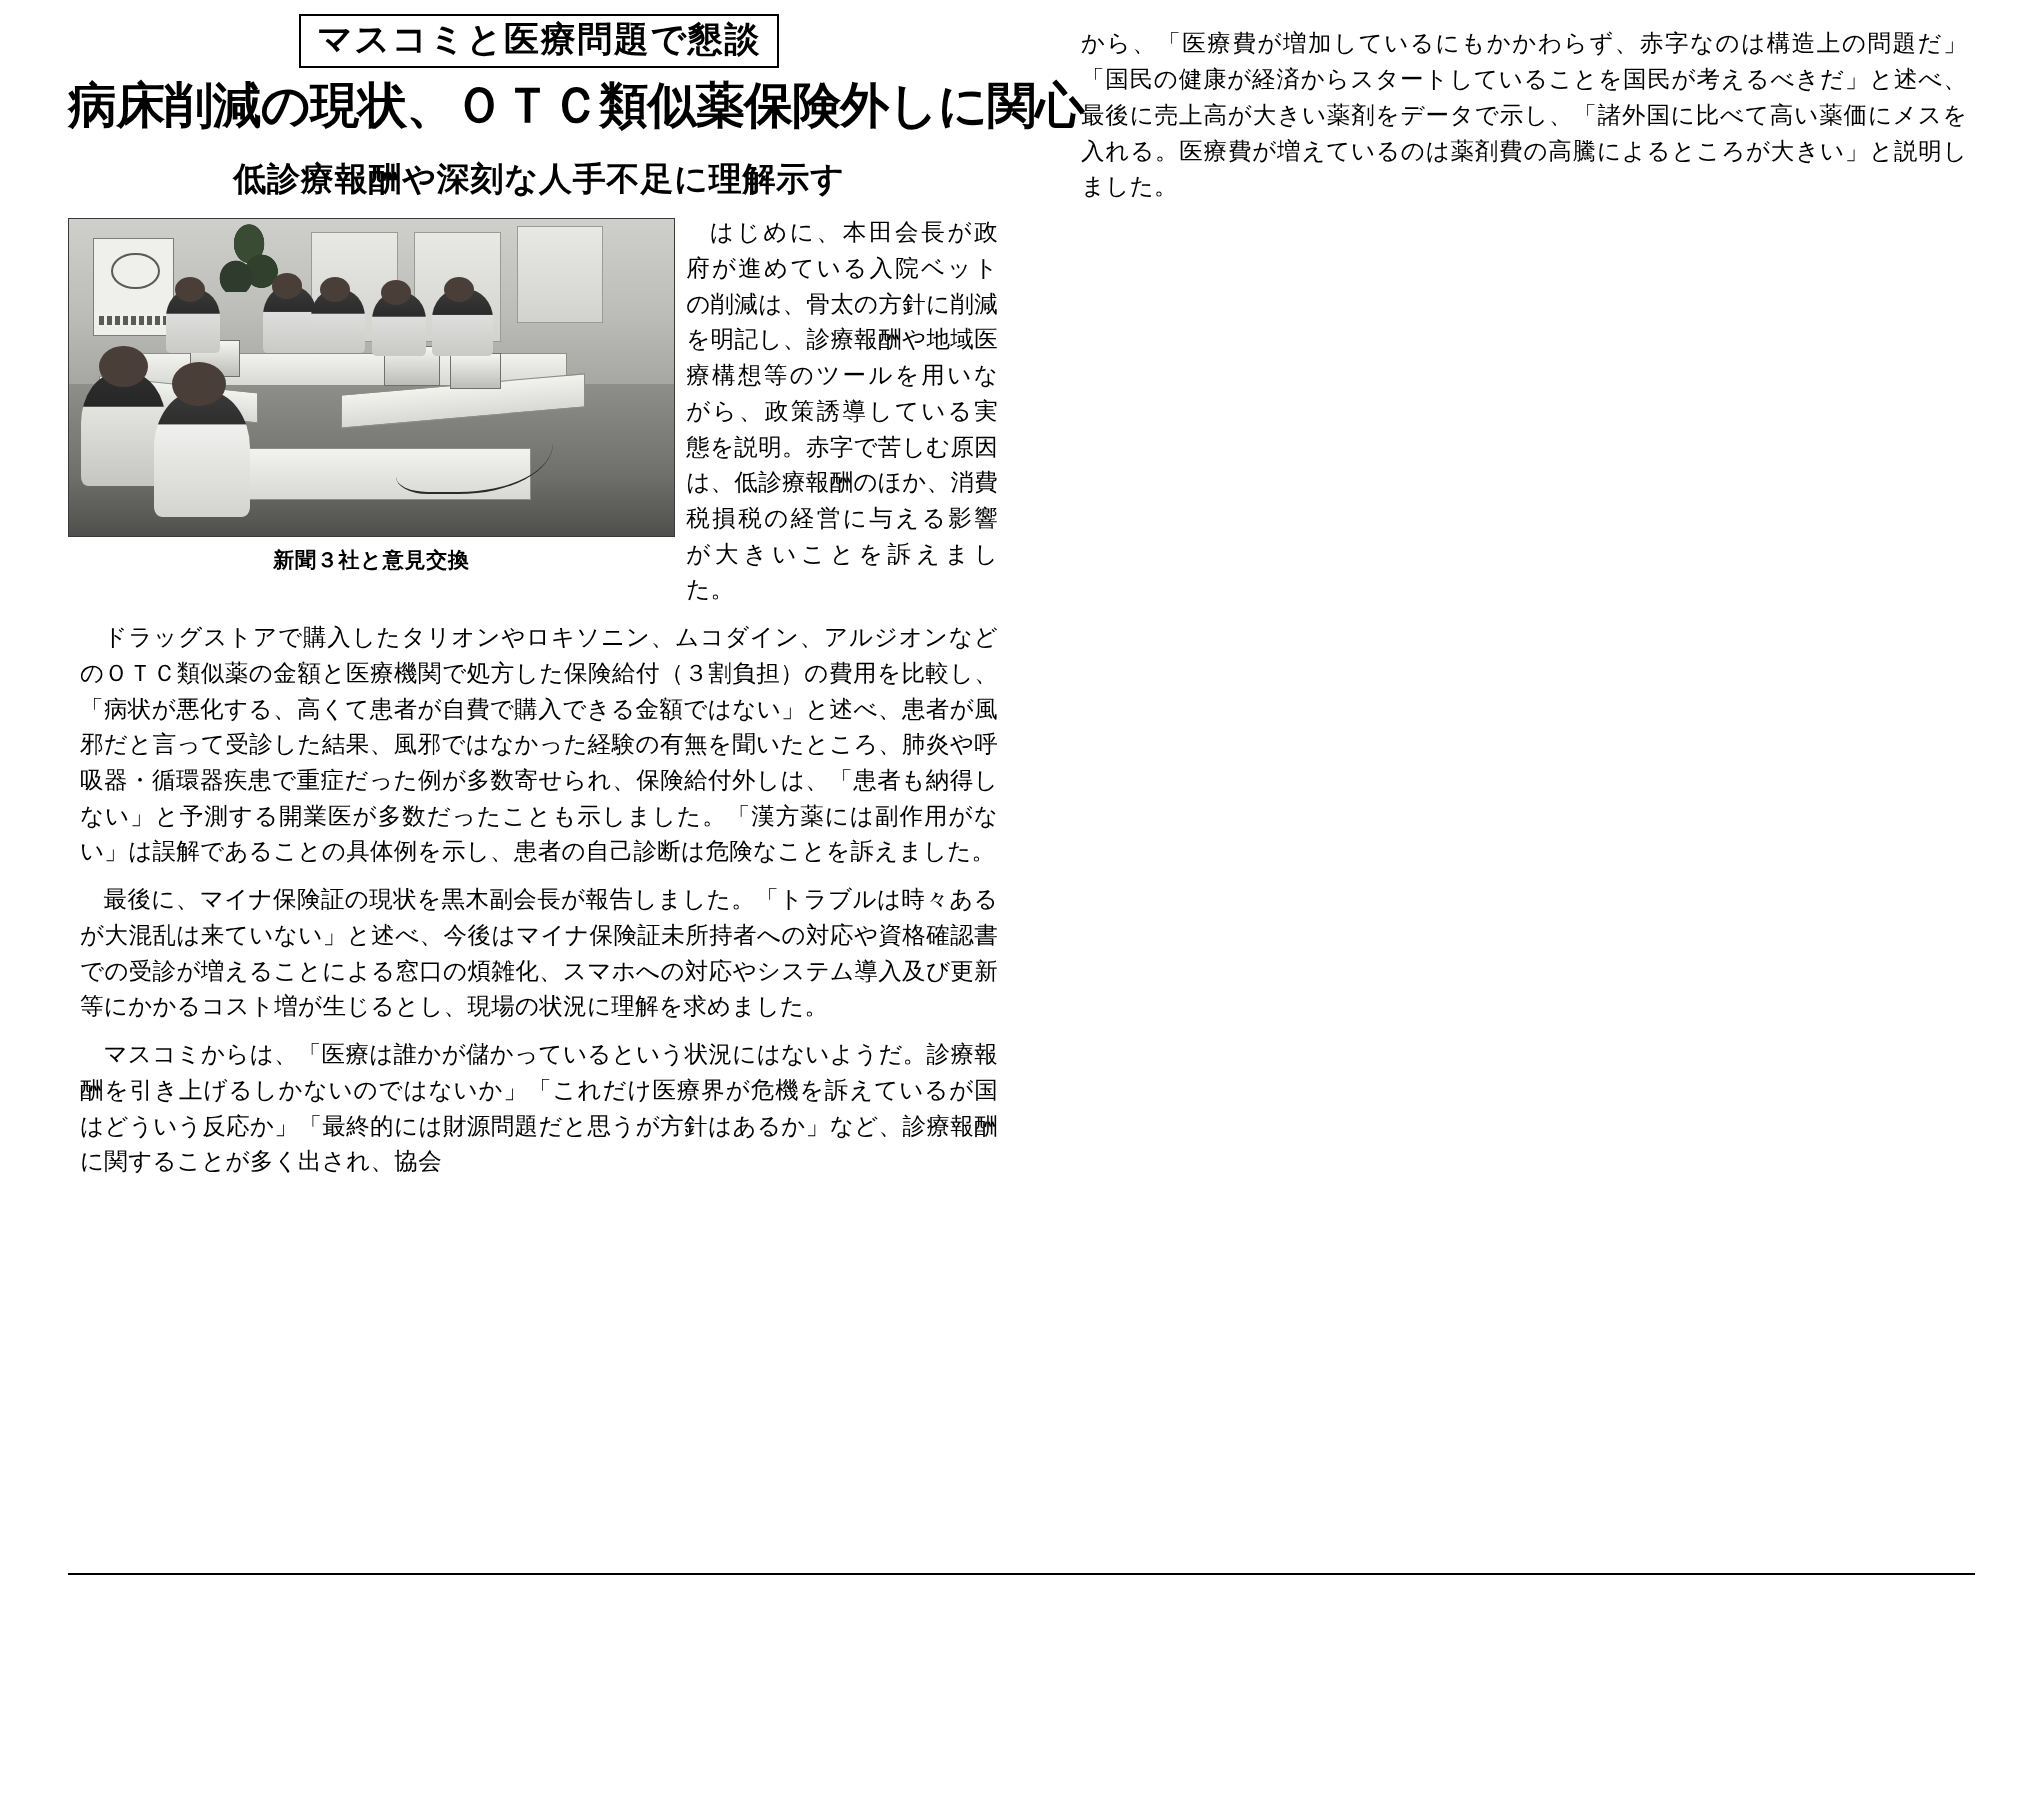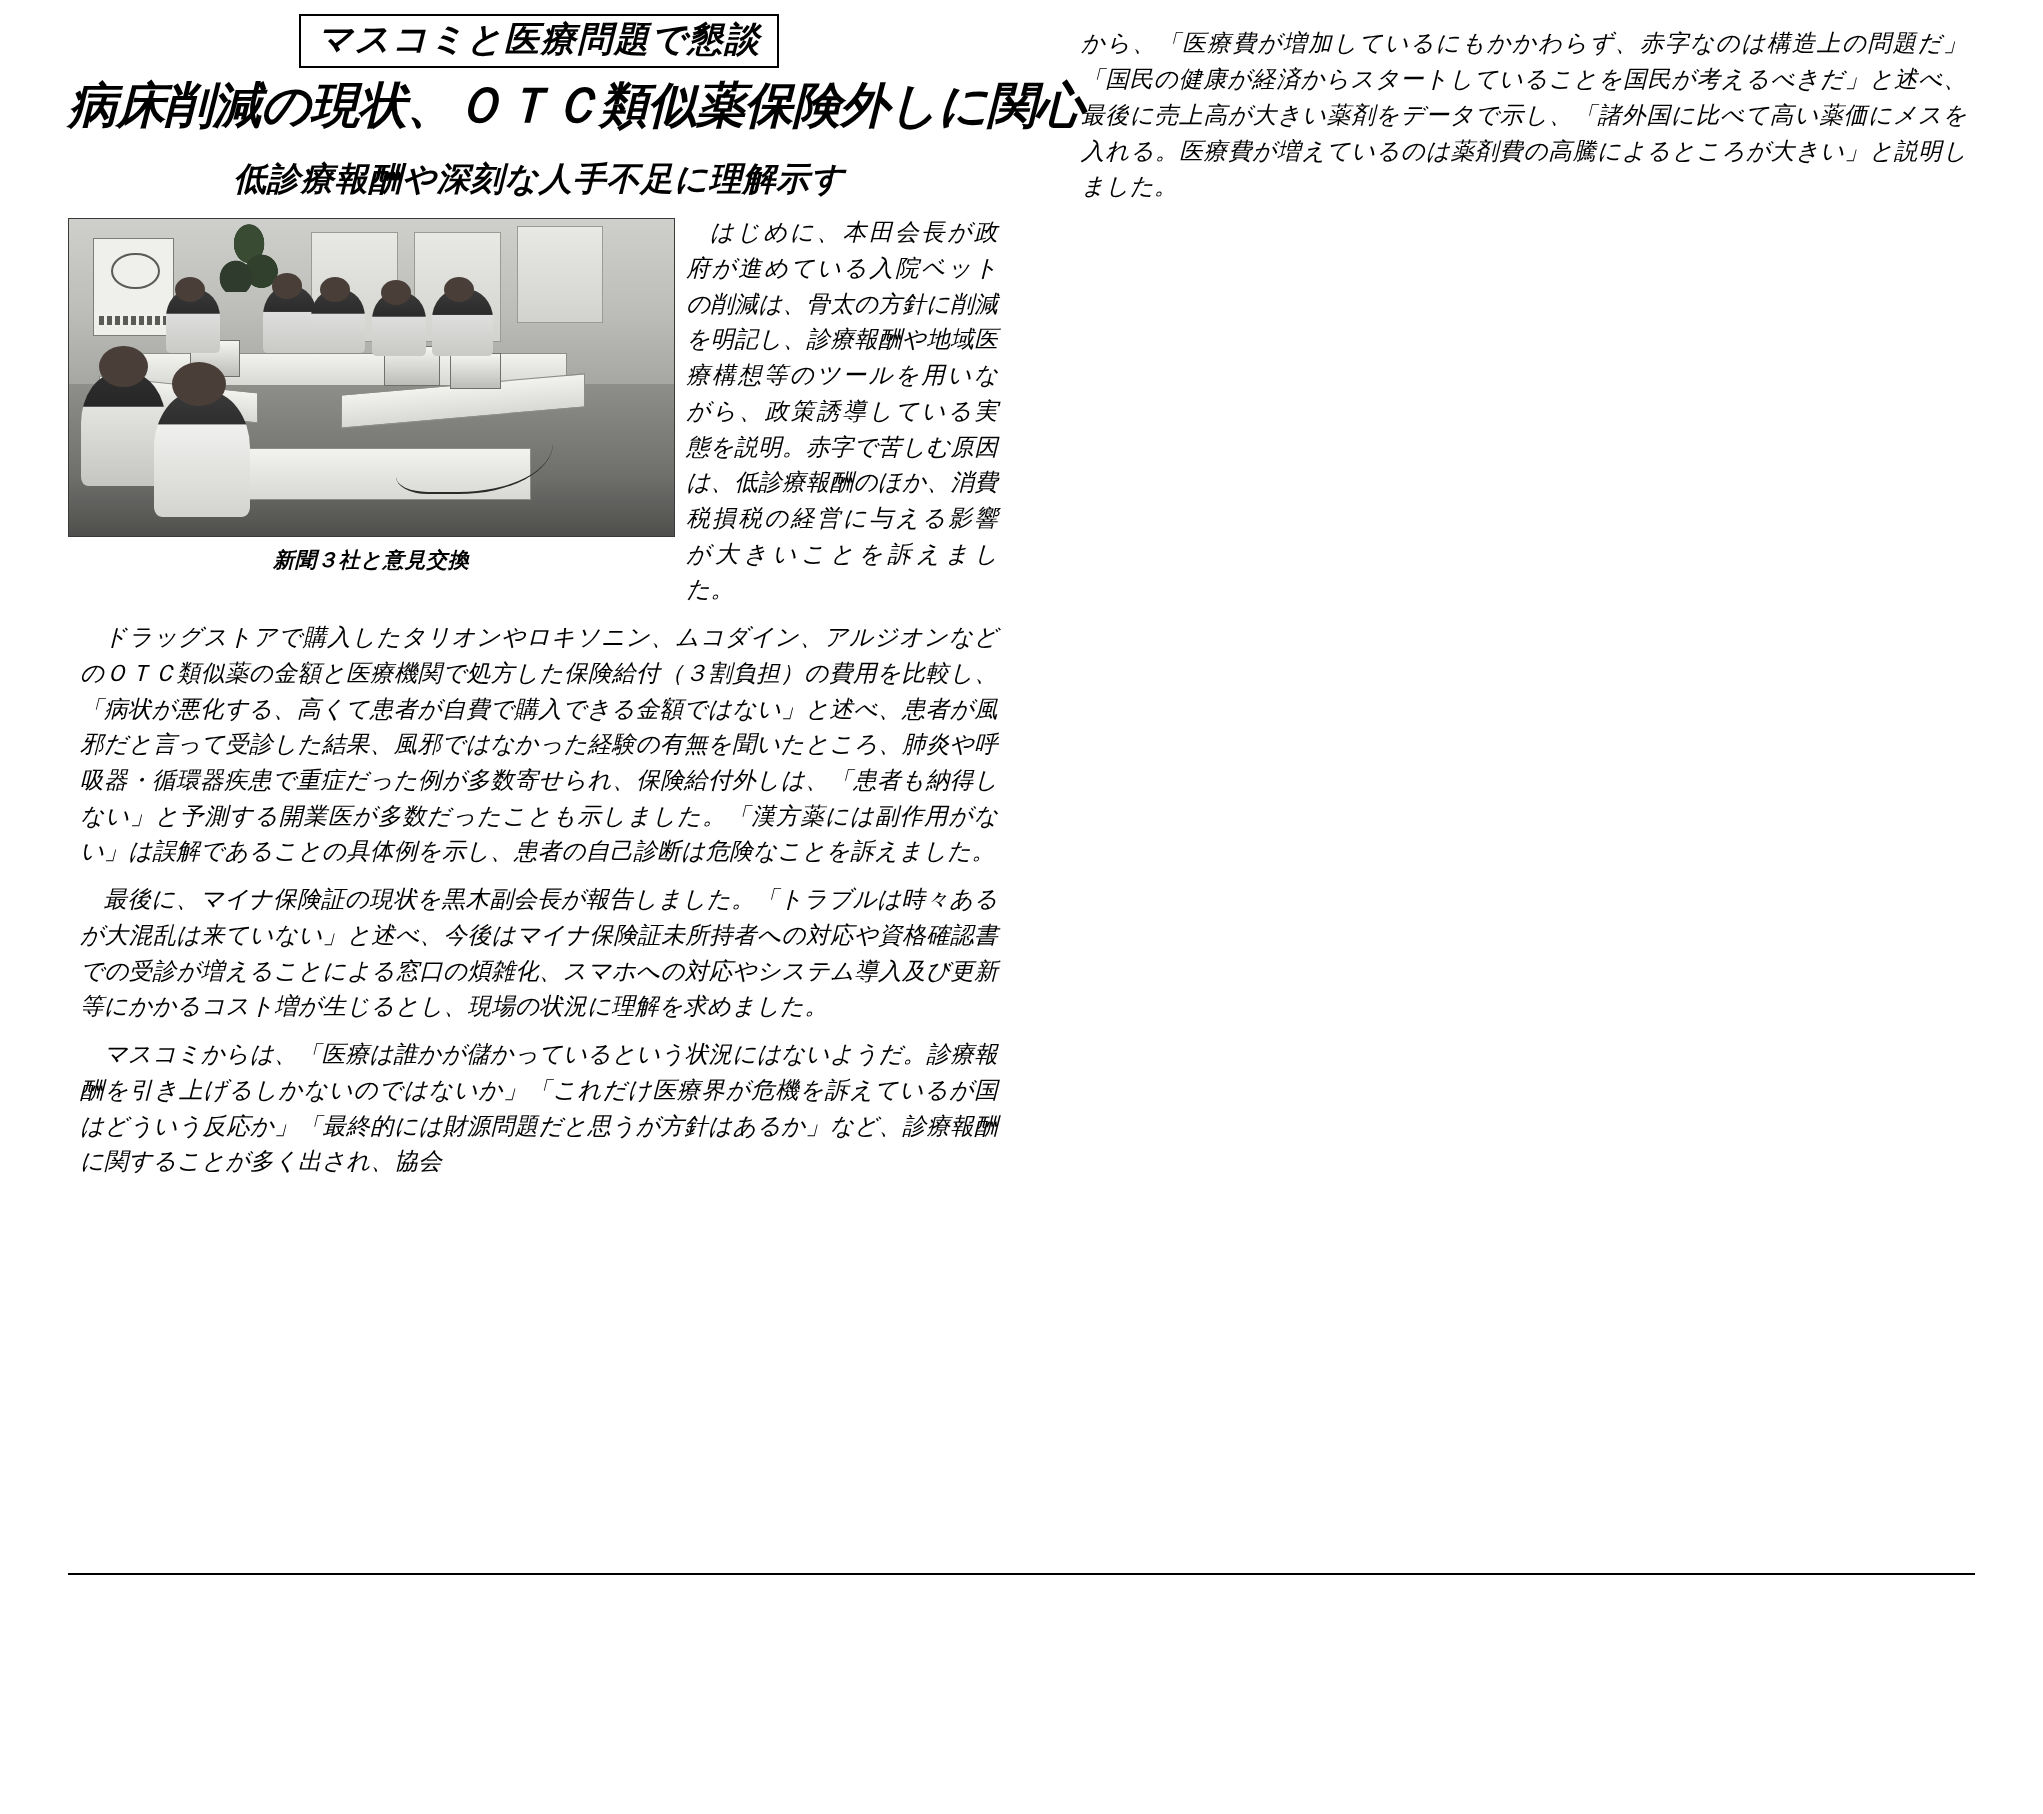--- a/index.html
+++ b/index.html
@@ -14,21 +14,20 @@
     color: #000000;
     position: relative;
     overflow: hidden;
   }
 
   .page {
     position: relative;
     width: 2043px;
     height: 1593px;
     box-sizing: border-box;
-    font-style: italic;
   }
 
   
   .col-left {
     position: absolute;
     left: 68px;
     top: 14.4px;
     width: 942px;
   }
   .col-right {

